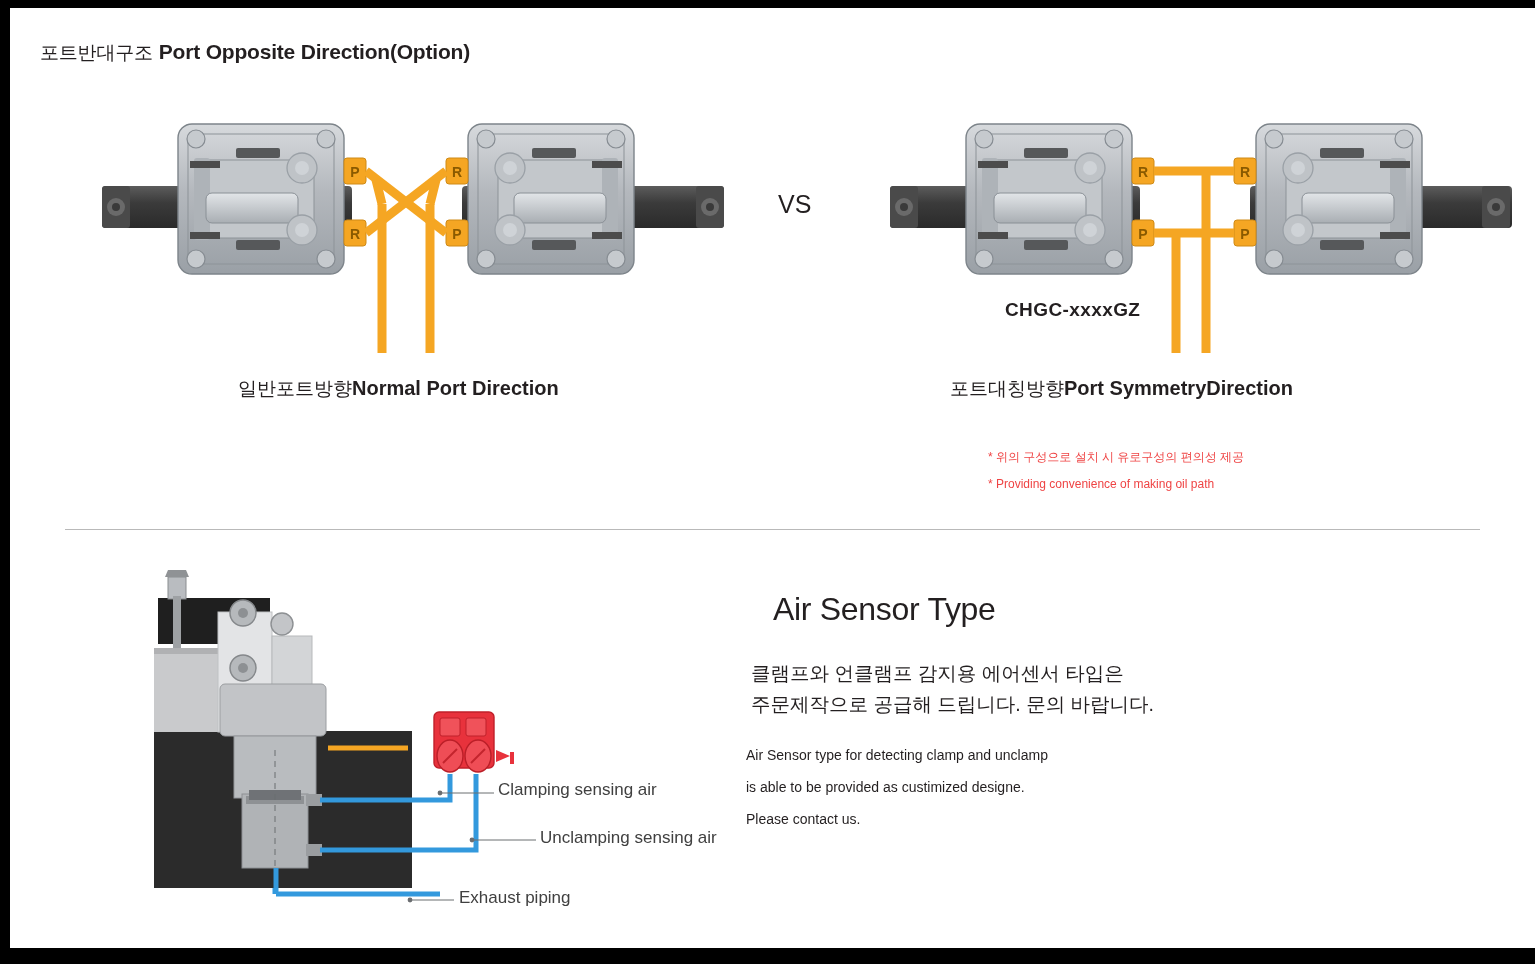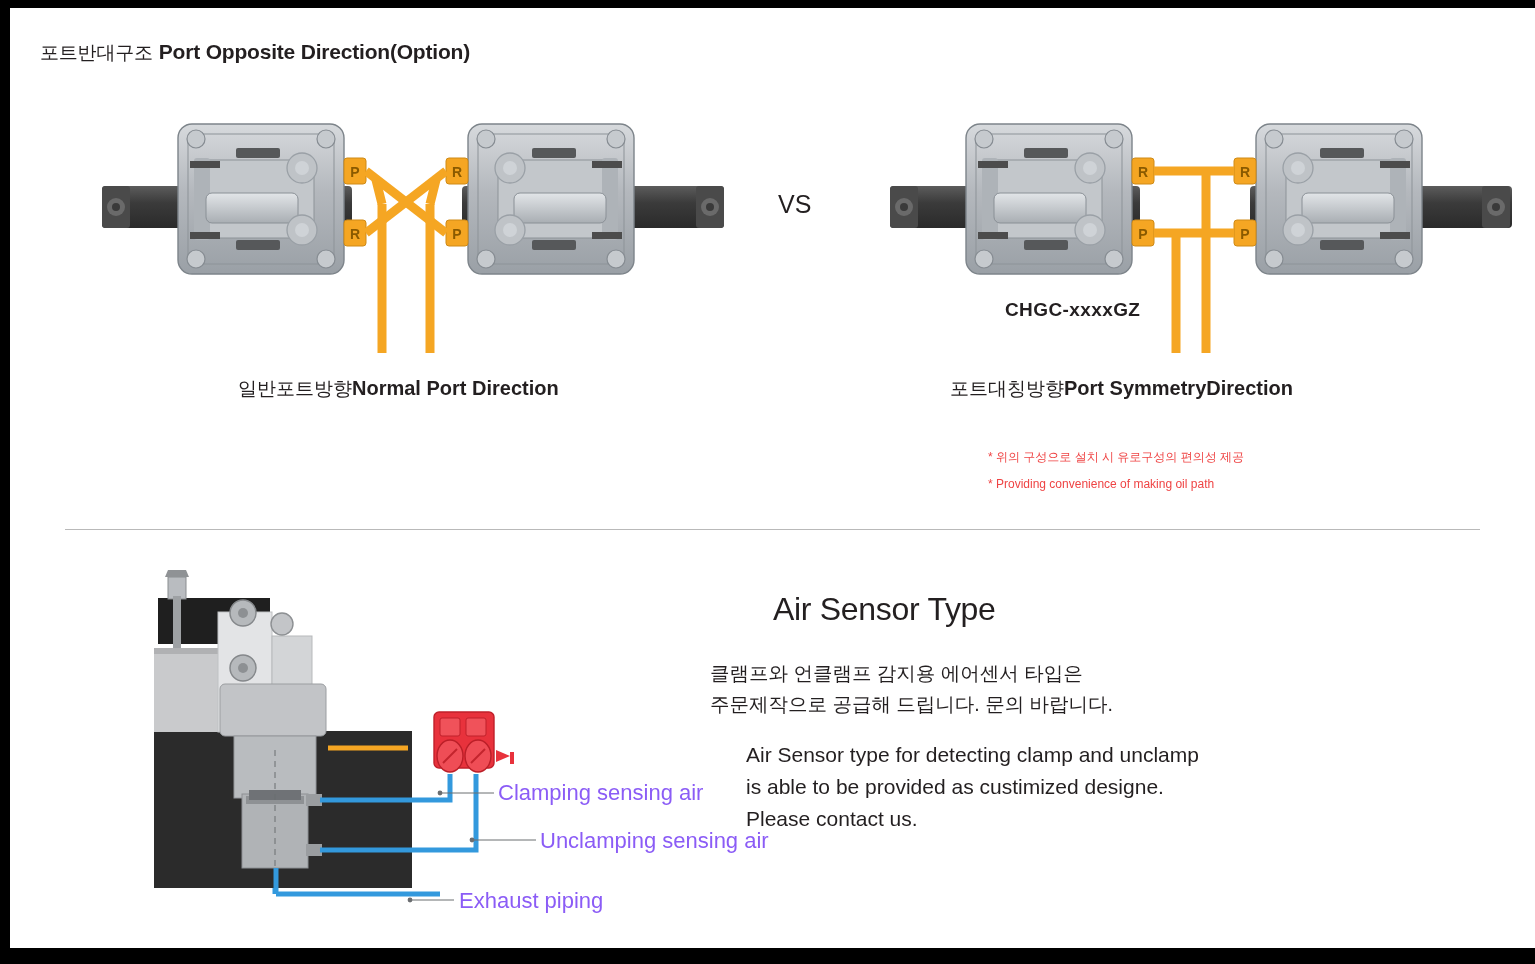--- a/index.html
+++ b/index.html
@@ -91,39 +91,39 @@
     position: absolute;
     left: 735px;
     top: 583px;
     font-size: 32px;
     color: #231f20;
     letter-spacing: -0.3px;
     margin-left: 28px;
   }
   .sec2-ko {
     position: absolute;
-    left: 700px;
+    left: 741px;
     top: 650px;
     font-size: 19.5px;
     color: #231f20;
     line-height: 31px;
   }
   .sec2-en {
     position: absolute;
     left: 736px;
     top: 731px;
-    font-size: 21px;
+    font-size: 14px;
     color: #231f20;
     line-height: 32px;
   }
 
   .leader-label {
     position: absolute;
-    font-size: 22px;
-    color: #8b5cf6;
+    font-size: 17px;
+    color: #404040;
     white-space: nowrap;
   }
 
   svg { display: block; }
   .svg-layer {
     position: absolute;
     left: 0; top: 0;
     width: 1512px;
     height: 940px;
     pointer-events: none;

